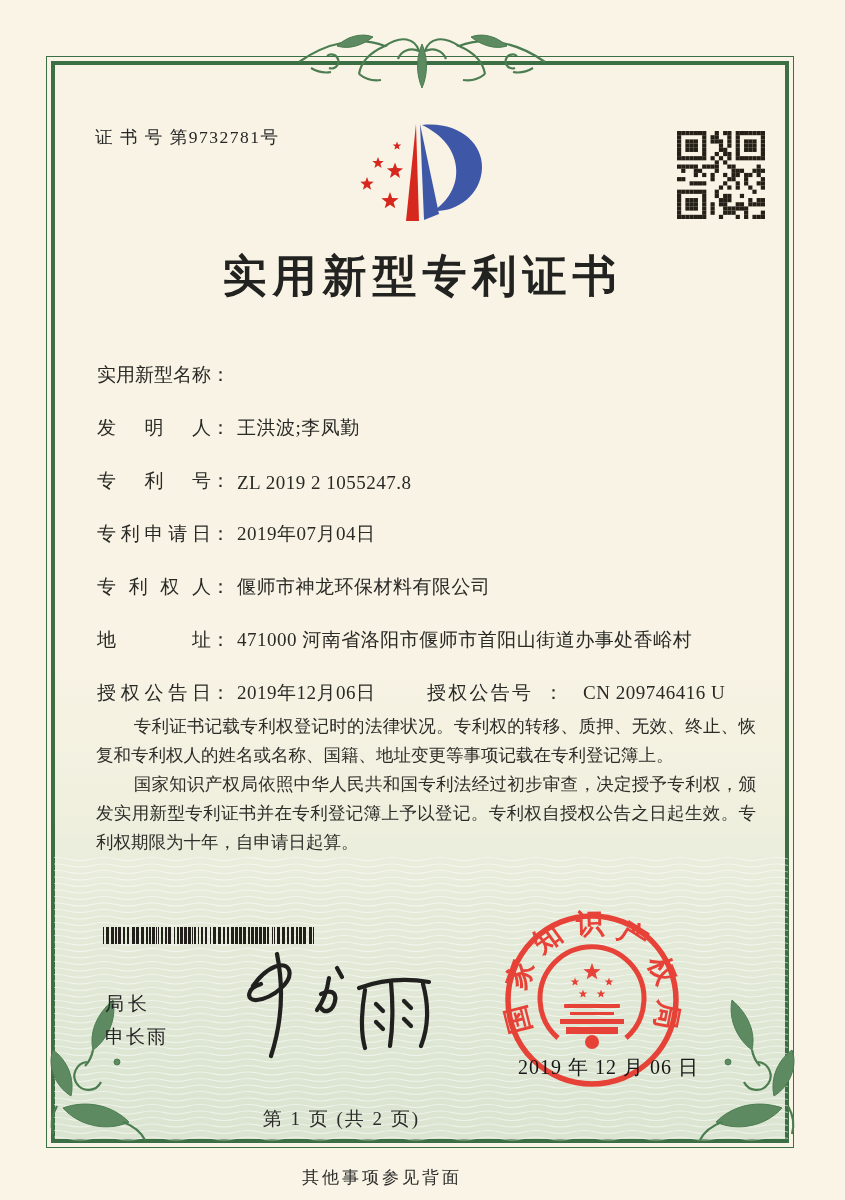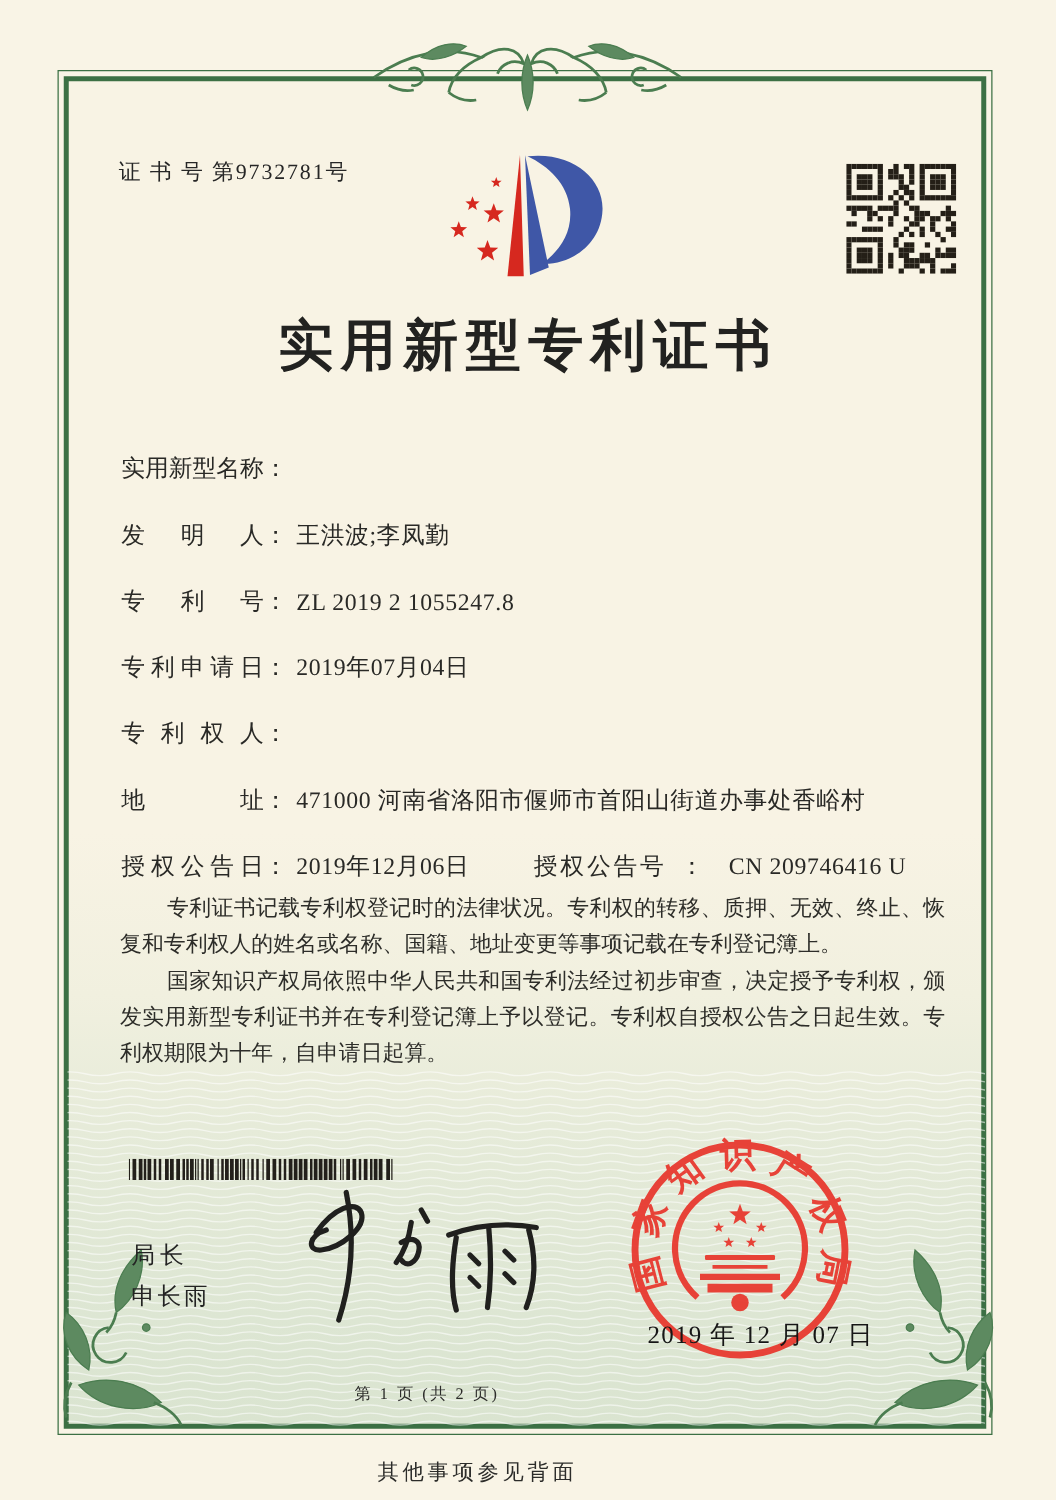--- a/index.html
+++ b/index.html
@@ -70,21 +70,21 @@
   .director-title { left:105px; top:991px; font-size:19px; letter-spacing:4px; color:#232323; z-index:2; }
   .director-name  { left:105px; top:1024px; font-size:19px; letter-spacing:2px; color:#232323; z-index:2; }
   .signature { left:233px; top:944px; width:212px; height:122px; z-index:3; }
   .signature path { fill:none; stroke:#20201e; stroke-width:4.2; stroke-linecap:round; stroke-linejoin:round; }
 
   .seal { left:500px; top:908px; width:184px; height:184px; z-index:4; opacity:.93; }
   .seal .red { fill:#e8362c; }
   .seal text { fill:#e8362c; font-weight:bold; font-size:28px; font-family:"Liberation Serif","DejaVu Serif",serif; }
   .seal-date { left:518px; top:1054px; font-size:20px; letter-spacing:1px; color:#161616; z-index:5; white-space:nowrap; }
 
-  .page-indicator { left:0; top:1106px; width:683px; text-align:center; font-size:13px; letter-spacing:2px; color:#2c2c2a; z-index:2; }
+  .page-indicator { left:0; top:1106px; width:683px; text-align:center; font-size:19px; letter-spacing:2px; color:#2c2c2a; z-index:2; }
   .back-note { left:0; top:1166px; width:764px; text-align:center; font-size:17px; letter-spacing:3px; color:#2c2c2a; z-index:2; }
 </style>
 </head>
 <body>
 
 <div class="frame-outer">
   <div class="frame-inner"></div>
 </div>
 
 <svg class="waves abs" id="waves" viewBox="0 0 734 288" preserveAspectRatio="none">
@@ -414,20 +414,21 @@
     <span class="fvalue">ZL 2019 2 1055247.8</span>
 </div>
 <div class="field-row" style="top:521px">
   <span class="flabel">专利申请日</span>
     <span class="fcolon">：</span>
     <span class="fvalue">2019年07月04日</span>
 </div>
 <div class="field-row" style="top:574px">
   <span class="flabel">专利权人</span>
     <span class="fcolon">：</span>
+    <span class="fvalue">偃师市神龙环保材料有限公司</span>
 </div>
 <div class="field-row" style="top:627px">
   <span class="flabel">地址</span>
     <span class="fcolon">：</span>
     <span class="fvalue">471000 河南省洛阳市偃师市首阳山街道办事处香峪村</span>
 </div>
 <div class="field-row" style="top:680px">
   <span class="flabel">授权公告日</span>
     <span class="fcolon">：</span>
     <span class="fvalue">2019年12月06日</span>
@@ -532,16 +533,16 @@
     <polygon class="red" points="83.0,81.5 84.1,84.5 87.3,84.6 84.8,86.6 85.6,89.6 83.0,87.9 80.4,89.6 81.2,86.6 78.7,84.6 81.9,84.5"></polygon>
     <polygon class="red" points="109.0,69.5 110.1,72.5 113.3,72.6 110.8,74.6 111.6,77.6 109.0,75.9 106.4,77.6 107.2,74.6 104.7,72.6 107.9,72.5"></polygon>
     <polygon class="red" points="101.0,81.5 102.1,84.5 105.3,84.6 102.8,86.6 103.6,89.6 101.0,87.9 98.4,89.6 99.2,86.6 96.7,84.6 99.9,84.5"></polygon>
     <rect class="red" x="64" y="96" width="56" height="4" rx="1"></rect>
     <rect class="red" x="70" y="104" width="44" height="3"></rect>
     <rect class="red" x="60" y="111" width="64" height="5"></rect>
     <rect class="red" x="66" y="119" width="52" height="7"></rect>
     <circle class="red" cx="92" cy="134" r="7"></circle>
   </g>
 </svg>
-<div class="abs seal-date">2019 年 12 月 07 日</div>
+<div class="abs seal-date">2019 年 12 月 06 日</div>
 
 <div class="abs page-indicator">第 1 页 (共 2 页)</div>
 <div class="abs back-note">其他事项参见背面</div>
 
 </body></html>

